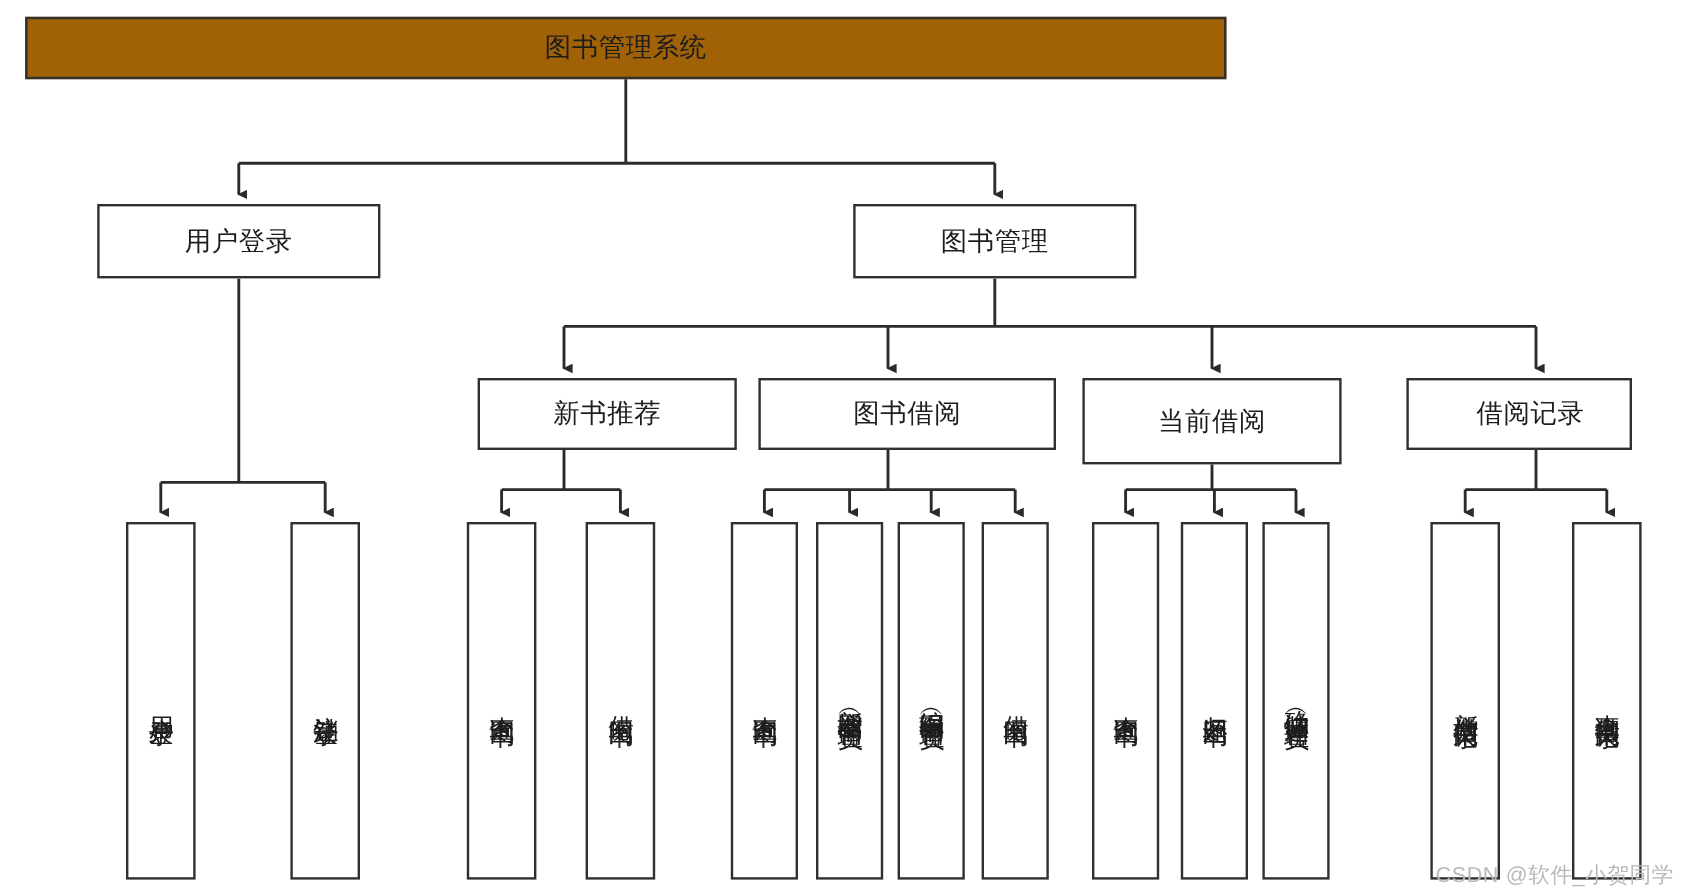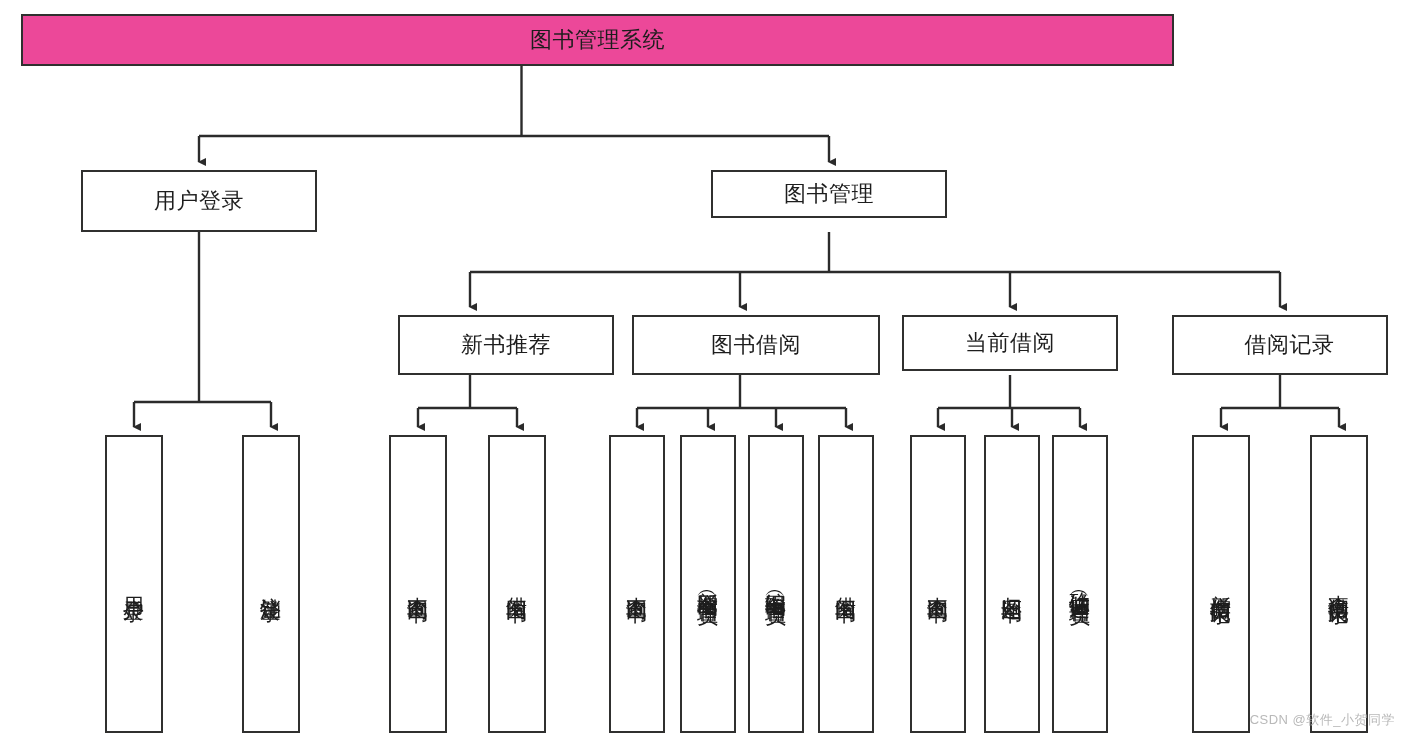--- a/index.html
+++ b/index.html
@@ -51,22 +51,22 @@
     position: absolute;
     left: 0;
     top: 0;
     width: 1405px;
     height: 747px;
     pointer-events: none;
   }
   .watermark {
     position: absolute;
     right: 10px;
-    bottom: 18px;
-    font-size: 13px;
+    bottom: 6px;
+    font-size: 18px;
     color: #b9b9b9;
     white-space: nowrap;
     letter-spacing: 0.5px;
   }
 </style>
 </head>
 <body>
 
 <div id="canvas" style="background: rgb(255, 255, 255);">
 
@@ -113,41 +113,41 @@
       <path d="M1012,408 L1012,427" marker-end="url(#arrow)"></path>
       <path d="M1080,408 L1080,427" marker-end="url(#arrow)"></path>
 
       <path d="M1280,375 L1280,408"></path>
       <path d="M1221,408 L1339,408"></path>
       <path d="M1221,408 L1221,427" marker-end="url(#arrow)"></path>
       <path d="M1339,408 L1339,427" marker-end="url(#arrow)"></path>
     </g>
   </svg>
 
-  <div class="node" id="node-root" style="left: 21px; top: 14px; width: 1153px; height: 52px; border-color: rgb(48, 48, 47); background: #ec4899; color: rgb(29, 29, 29); align-items: center;">
+  <div class="node" id="node-root" style="left: 21px; top: 14px; width: 1001px; height: 52px; border-color: rgb(48, 48, 47); background: #a16207; color: rgb(29, 29, 29); align-items: center;">
     <span class="node-label">图书管理系统</span>
   </div>
 
   <div class="node" id="node-l2-0" style="left: 81px; top: 170px; width: 236px; height: 62px; border-color: rgb(48, 48, 47); background: rgb(255, 255, 255); color: rgb(29, 29, 29);">
     <span class="node-label">用户登录</span>
   </div>
-  <div class="node" id="node-l2-1" style="left: 711px; top: 170px; width: 236px; height: 48px; border-color: rgb(48, 48, 47); background: rgb(255, 255, 255); color: rgb(29, 29, 29);">
+  <div class="node" id="node-l2-1" style="left: 711px; top: 170px; width: 236px; height: 62px; border-color: rgb(48, 48, 47); background: rgb(255, 255, 255); color: rgb(29, 29, 29);">
     <span class="node-label">图书管理</span>
   </div>
 
   <div class="node" id="node-l3-0" style="left: 362px; top: 315px; width: 216px; height: 60px; border-color: rgb(48, 48, 47); background: rgb(255, 255, 255); color: rgb(29, 29, 29); margin-left: 36px;">
     <span class="node-label">新书推荐</span>
   </div>
   <div class="node" id="node-l3-1" style="left: 632px; top: 315px; width: 248px; height: 60px; border-color: rgb(48, 48, 47); background: rgb(255, 255, 255); color: rgb(29, 29, 29);">
     <span class="node-label">图书借阅</span>
   </div>
-  <div class="node" id="node-l3-2" style="left: 902px; top: 315px; width: 216px; height: 56px; border-color: rgb(48, 48, 47); background: rgb(255, 255, 255); color: rgb(29, 29, 29);">
+  <div class="node" id="node-l3-2" style="left: 902px; top: 315px; width: 216px; height: 72px; border-color: rgb(48, 48, 47); background: rgb(255, 255, 255); color: rgb(29, 29, 29);">
     <span class="node-label">当前借阅</span>
   </div>
-  <div class="node" id="node-l3-3" style="left: 1172px; top: 315px; width: 216px; height: 60px; border-color: rgb(48, 48, 47); background: rgb(255, 255, 255); color: rgb(29, 29, 29); padding-left: 19px;">
+  <div class="node" id="node-l3-3" style="left: 1172px; top: 315px; width: 188px; height: 60px; border-color: rgb(48, 48, 47); background: rgb(255, 255, 255); color: rgb(29, 29, 29); padding-left: 19px;">
     <span class="node-label">借阅记录</span>
   </div>
 
   <div class="node leaf" id="node-leaf-0" style="left: 105px; top: 435px; width: 58px; height: 298px; border-color: rgb(48, 48, 47); background: rgb(255, 255, 255); color: rgb(29, 29, 29);">
     <span class="node-label">用户登录</span>
   </div>
   <div class="node leaf" id="node-leaf-1" style="left: 242px; top: 435px; width: 58px; height: 298px; border-color: rgb(48, 48, 47); background: rgb(255, 255, 255); color: rgb(29, 29, 29);">
     <span class="node-label">注销登录</span>
   </div>
   <div class="node leaf" id="node-leaf-2" style="left: 389px; top: 435px; width: 58px; height: 298px; border-color: rgb(48, 48, 47); background: rgb(255, 255, 255); color: rgb(29, 29, 29);">

